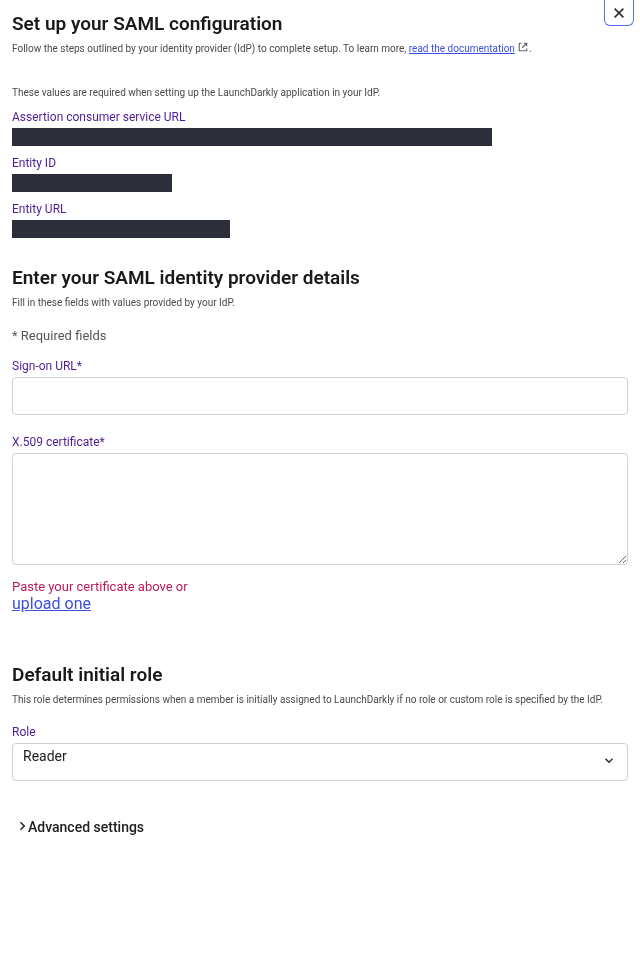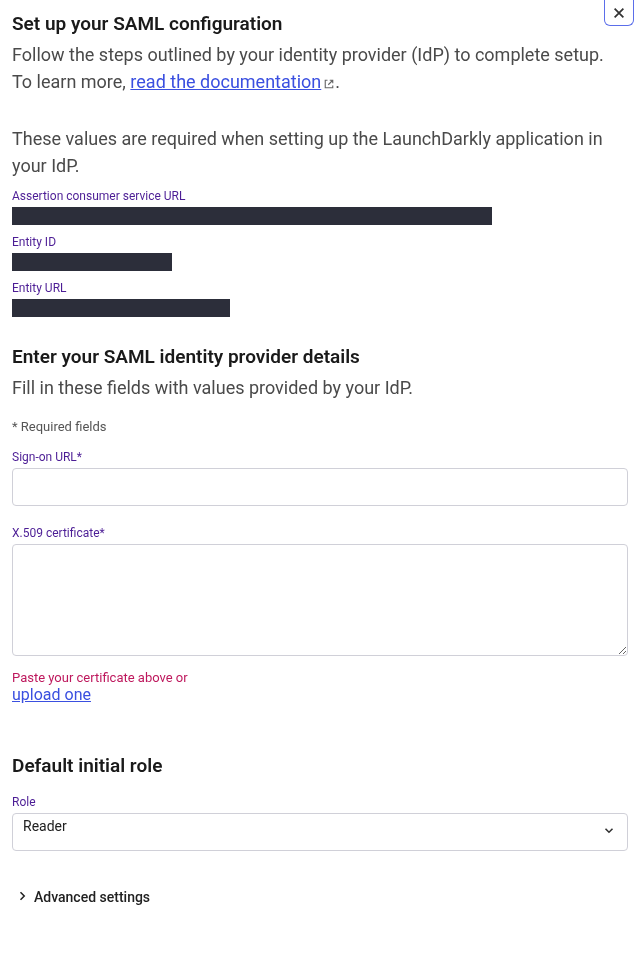--- a/index.html
+++ b/index.html
@@ -35,21 +35,21 @@
       width: 14px;
       height: 14px;
     }
     h2 {
       font-size: 19px;
       font-weight: 600;
       color: #1a1a1a;
       margin-bottom: 6px;
     }
     .section-desc {
-      font-size: 18px;
+      font-size: 10px;
       color: #4a4a4a;
       line-height: 1.5;
       margin-bottom: 8px;
     }
     .link {
       color: #3a4fe0;
       text-decoration: underline;
       cursor: pointer;
     }
     .ext-icon {
@@ -122,21 +122,20 @@
       position: absolute;
       right: 12px;
       top: 50%;
       transform: translateY(-50%);
       pointer-events: none;
       color: #333;
     }
     .advanced {
       display: flex;
       align-items: center;
-      gap: 6px;
       margin-top: 38px;
       font-size: 14px;
       font-weight: 500;
       cursor: pointer;
       padding-left: 4px;
     }
   </style>
 </head>
 <body>
 
@@ -176,20 +175,21 @@
   <input type="text" class="text-input" style="">
 
   <div class="field-label" style="margin-top:20px">X.509 certificate*</div>
   <textarea class="textarea-input" style=""></textarea>
   <div class="helper">Paste your certificate above or</div>
   <a href="#" class="link" style="font-size:16px">upload one</a>
 </div>
 
 <div class="section" style="margin-top:50px">
   <h2>Default initial role</h2>
+  <p class="section-desc">This role determines permissions when a member is initially assigned to LaunchDarkly if no role or custom role is specified by the IdP.</p>
 
   <div class="field-label" style="margin-top:18px">Role</div>
   <div class="select-wrap">
     <div class="select">Reader</div>
     <span class="chevron">
       <svg width="14" height="14" viewBox="0 0 16 16" fill="none" stroke="currentColor" stroke-width="1.8">
           <path d="M4 6l4 4 4-4"></path>
         </svg>
     </span>
   </div>

